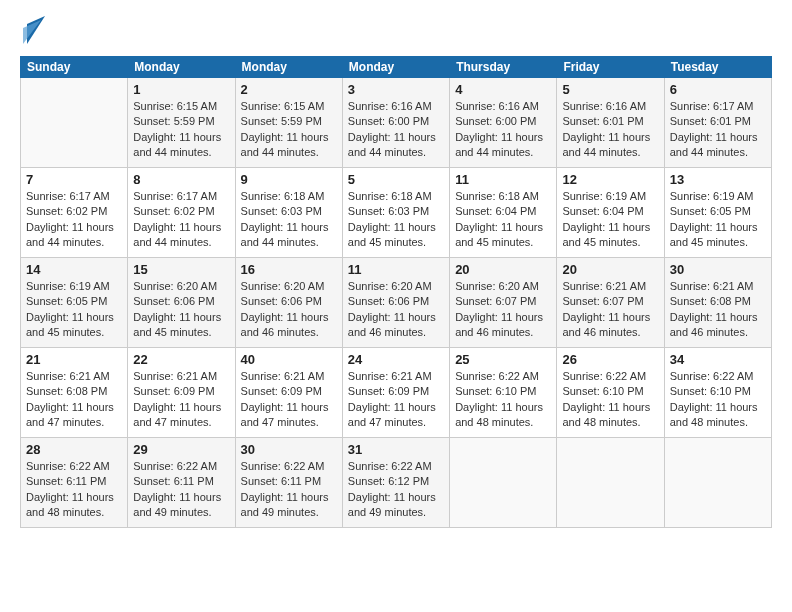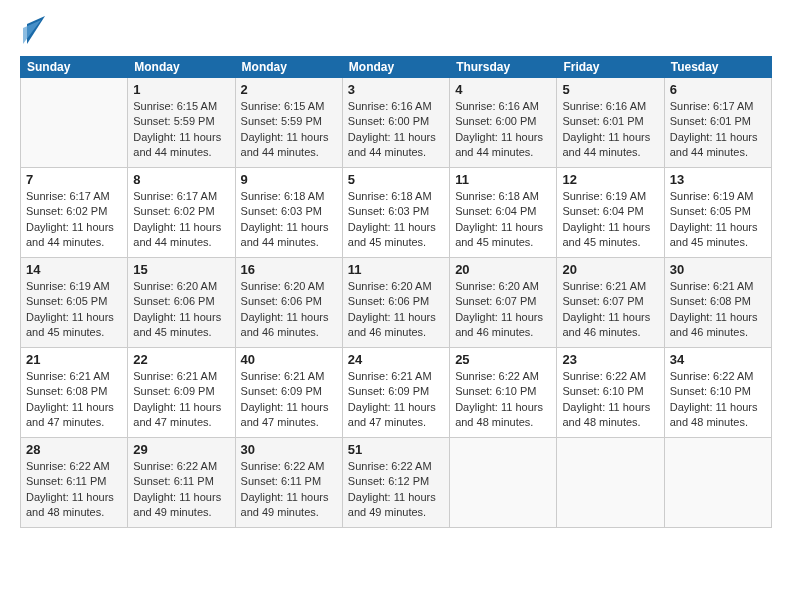--- a/index.html
+++ b/index.html
@@ -230,21 +230,21 @@
           </td>
           <td>
             <span class="day-number">24</span>
             <div class="day-info">Sunrise: 6:21 AM<br>Sunset: 6:09 PM<br>Daylight: 11 hours and 47 minutes.</div>
           </td>
           <td>
             <span class="day-number">25</span>
             <div class="day-info">Sunrise: 6:22 AM<br>Sunset: 6:10 PM<br>Daylight: 11 hours and 48 minutes.</div>
           </td>
           <td>
-            <span class="day-number">23</span>
+            <span class="day-number">26</span>
             <div class="day-info">Sunrise: 6:22 AM<br>Sunset: 6:10 PM<br>Daylight: 11 hours and 48 minutes.</div>
           </td>
           <td>
             <span class="day-number">34</span>
             <div class="day-info">Sunrise: 6:22 AM<br>Sunset: 6:10 PM<br>Daylight: 11 hours and 48 minutes.</div>
           </td>
         </tr>
         <tr class="row-alt">
           <td>
             <span class="day-number">28</span>
@@ -252,21 +252,21 @@
           </td>
           <td>
             <span class="day-number">29</span>
             <div class="day-info">Sunrise: 6:22 AM<br>Sunset: 6:11 PM<br>Daylight: 11 hours and 49 minutes.</div>
           </td>
           <td>
             <span class="day-number">30</span>
             <div class="day-info">Sunrise: 6:22 AM<br>Sunset: 6:11 PM<br>Daylight: 11 hours and 49 minutes.</div>
           </td>
           <td>
-            <span class="day-number">51</span>
+            <span class="day-number">31</span>
             <div class="day-info">Sunrise: 6:22 AM<br>Sunset: 6:12 PM<br>Daylight: 11 hours and 49 minutes.</div>
           </td>
           <td class="empty-cell"></td>
           <td class="empty-cell"></td>
           <td class="empty-cell"></td>
         </tr>
       </tbody>
   </table>
 </div>
 

